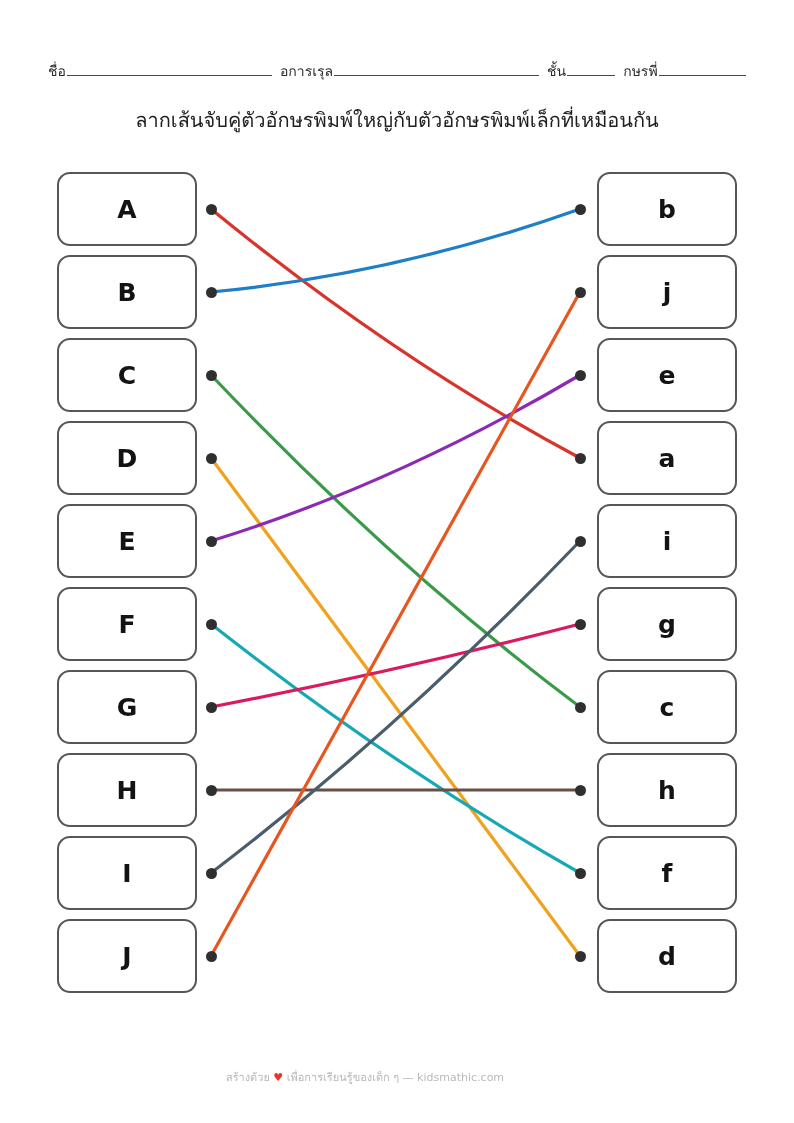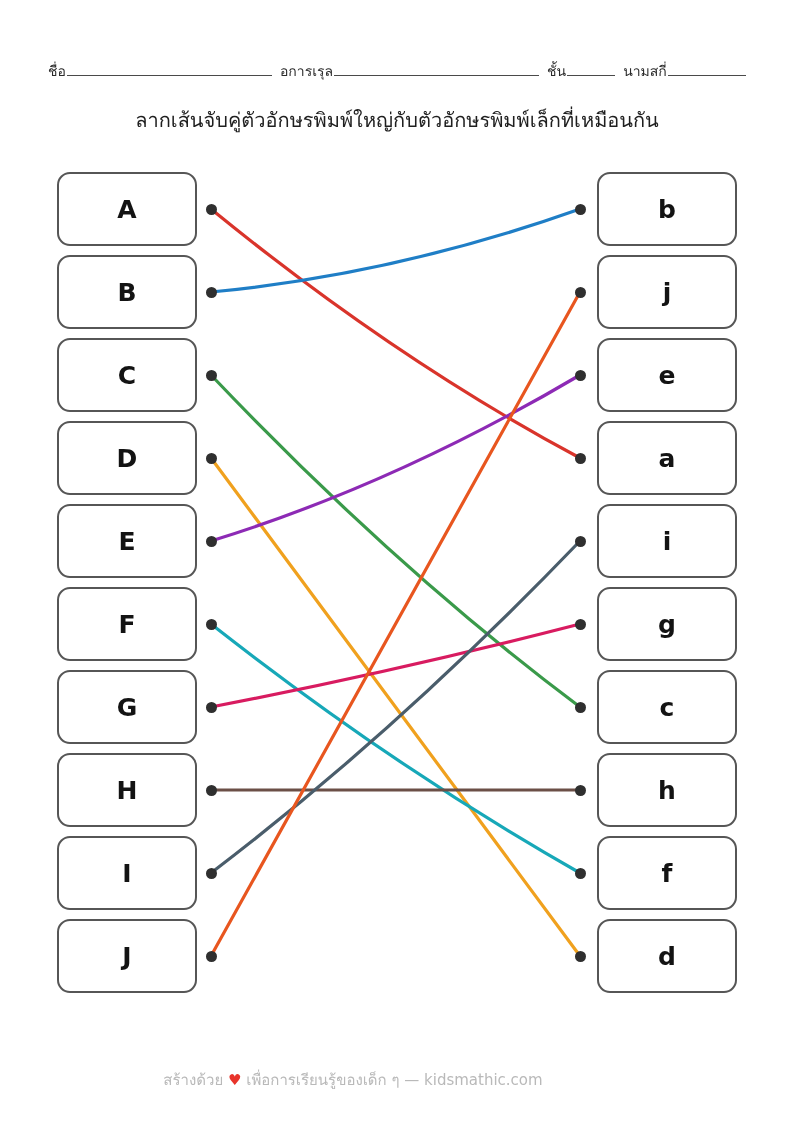--- a/index.html
+++ b/index.html
@@ -97,43 +97,43 @@
     height: 11px;
     margin-left: -5.5px;
     margin-top: -5.5px;
     border-radius: 50%;
     background: #2f2f2f;
   }
 
   
   .footer {
     position: absolute;
-    left: 0;
+    left: 12px;
     top: 1068px;
     width: 706px;
     text-align: center;
-    font-size: 15px;
+    font-size: 11px;
     color: #b9b9b9;
   }
   .footer .heart { color: #e8342b; }
 </style>
 </head>
 <body>
 
 <div class="name-line">
   <span class="nl-label">ชื่อ</span>
   <span class="nl-rule r1"></span>
   <span class="nl-gap"></span>
   <span class="nl-label">อการเรุล</span>
   <span class="nl-rule r2"></span>
   <span class="nl-gap"></span>
   <span class="nl-label">ชั้น</span>
   <span class="nl-rule r3"></span>
   <span class="nl-gap"></span>
-  <span class="nl-label">นามสกี่</span>
+  <span class="nl-label">กษรพี่</span>
   <span class="nl-rule r4"></span>
 </div>
 
 <div class="title">ลากเส้นจับคู่ตัวอักษรพิมพ์ใหญ่กับตัวอักษรพิมพ์เล็กที่เหมือนกัน</div>
 
 <div class="board">
   <svg class="wire-layer" width="794" height="1123" viewBox="0 0 794 1123">
       <path d="M 211 209 Q 395.5 359.5 580 458" stroke="#d9342b" stroke-width="3.2" fill="none" stroke-linecap="round"></path>
       <path d="M 211 292 Q 395.5 274.5 580 209" stroke="#1f7ec6" stroke-width="3.2" fill="none" stroke-linecap="round"></path>
       <path d="M 211 375 Q 395.5 569 580 707" stroke="#3a9a4a" stroke-width="3.2" fill="none" stroke-linecap="round"></path>

